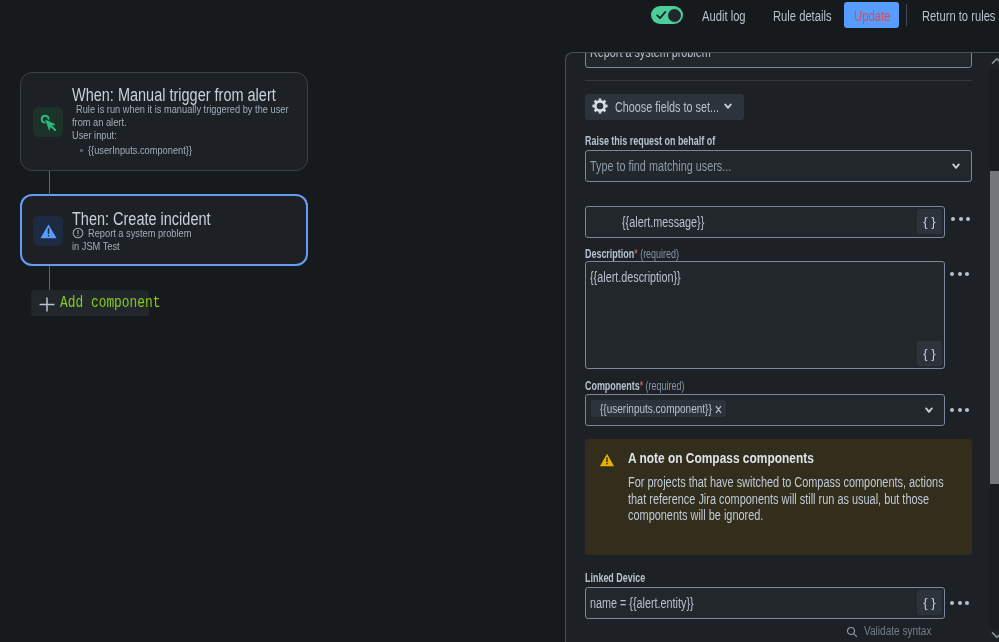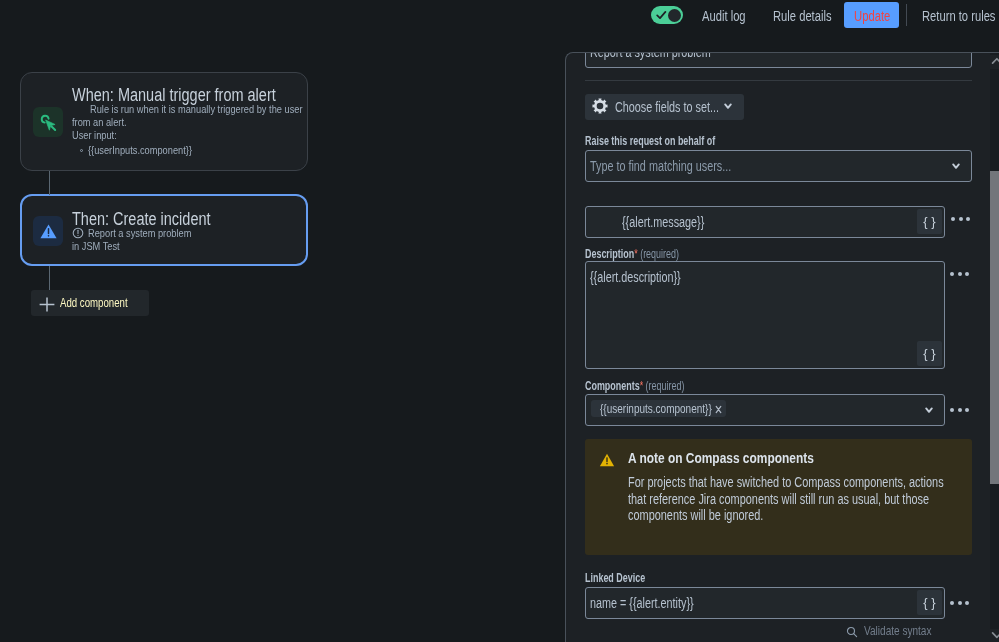--- a/index.html
+++ b/index.html
@@ -27,21 +27,21 @@
   #node-when{left:20px;top:72px;width:288px;height:99px;border:1px solid #3B4148;}
   #node-then{left:20px;top:194px;width:288px;height:72px;border:2px solid #669DF1;}
   .nicon{position:absolute;width:30px;height:30px;border-radius:6px;display:flex;align-items:center;justify-content:center;}
   #when-icon{left:33px;top:107px;background:#1C3329;}
   #then-icon{left:33px;top:216px;background:#1C2B41;}
   .ntitle{position:absolute;font-size:18px;color:#C7D1DB;line-height:16px;}
   .ndesc{position:absolute;font-size:11.5px;color:#9FADBC;line-height:13px;}
   .connector{position:absolute;left:49px;width:1px;background:#5A6772;}
   .addbtn{position:absolute;left:31px;top:290px;width:118px;height:26px;background:#22272B;border-radius:3px;}
   #addplus{position:absolute;left:39px;top:297px;line-height:0;}
-  #addlabel{position:absolute;left:60px;top:296px;font-size:12px;color:#fef9c3;line-height:15px;}
+  #addlabel{position:absolute;left:60px;top:296px;font-size:16px;color:#84cc16;line-height:15px;font-family:Liberation Mono, monospace;}
 
   
   .panel{position:absolute;left:565px;top:52px;width:434px;height:590px;background:#1D2125;
     border-left:1px solid #49515A;border-top:1px solid #49515A;border-top-left-radius:8px;overflow:hidden;text-decoration:underline;}
   .sbtrack{position:absolute;left:990px;top:53px;width:9px;height:589px;background:#181C20;}
   .sbthumb{position:absolute;left:990px;top:171px;width:9px;height:313px;background:#73767B;}
   .collapse{position:absolute;left:990px;top:55px;width:9px;height:14px;line-height:0;background:#1D2125;overflow:hidden;}
   .collapse svg{position:absolute;left:0px;top:0px;}
   .expand{position:absolute;left:990px;top:629px;width:9px;height:13px;line-height:0;background:#1D2125;overflow:hidden;}
   .expand svg{position:absolute;left:0px;top:0px;}
@@ -85,21 +85,21 @@
 
   <div class="node" id="node-when"></div>
   <div class="nicon" id="when-icon">
     <svg width="19" height="19" viewBox="0 0 22 22">
       <path d="M11.1 6.6 A4.0 4.0 0 1 0 6.6 11.1" stroke="#2ABB7F" stroke-width="2.2" fill="none" stroke-linecap="round"></path>
       <path d="M7.7 8.1 L18.6 13.3 L13.5 14.6 L12.0 19.9 Z" fill="#2ABB7F" stroke="#2ABB7F" stroke-width="0.8" stroke-linejoin="round"></path>
       <path d="M14.3 15.3 L18.7 19.7" stroke="#2ABB7F" stroke-width="2.3" stroke-linecap="round"></path>
     </svg>
   </div>
   <div class="ntitle" style="left:72px;top:87px;"><span class="t">When: Manual trigger from alert</span></div>
-  <div class="ndesc" style="left:90px;top:103px;"><span class="t">Rule is run when it is manually triggered by the user</span></div>
+  <div class="ndesc" style="left:76px;top:103px;"><span class="t">Rule is run when it is manually triggered by the user</span></div>
   <div class="ndesc" style="left:72px;top:116px;"><span class="t">from an alert.</span></div>
   <div class="ndesc" style="left:72px;top:129px;"><span class="t">User input:</span></div>
   <div class="ndesc" style="left:80px;top:144px;">
     <span style="display:inline-block;width:3px;height:3px;border:1px solid #8C9BAB;border-radius:50%;vertical-align:2px;margin-right:5px;"></span><span class="t">{{userInputs.component}}</span>
   </div>
 
   <div class="node" id="node-then"></div>
   <div class="nicon" id="then-icon">
     <svg width="19" height="19" viewBox="0 0 24 24">
       <path d="M12 3.2 L22.2 20.6 H1.8 Z" fill="#579DFF"></path>

